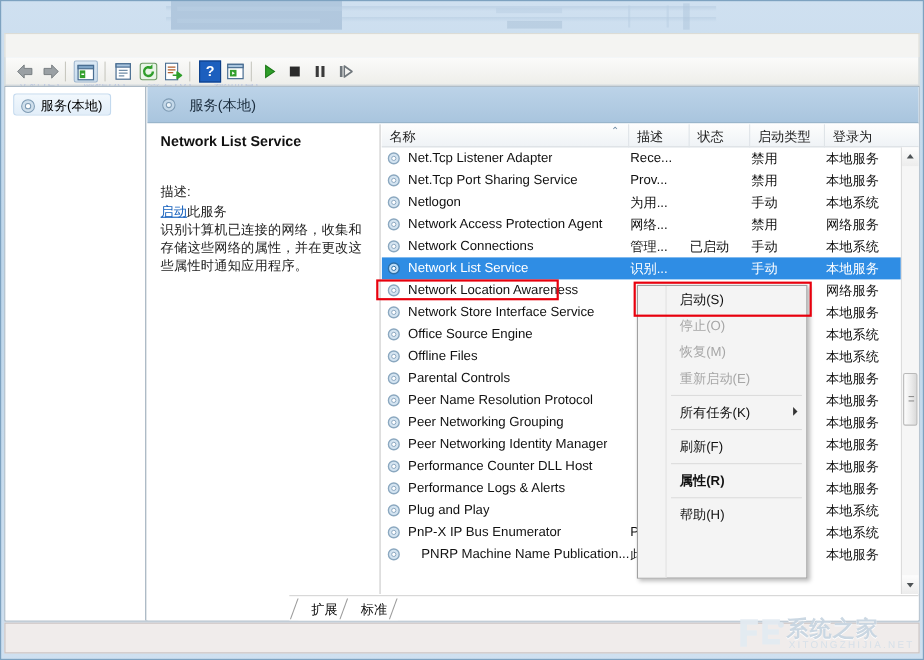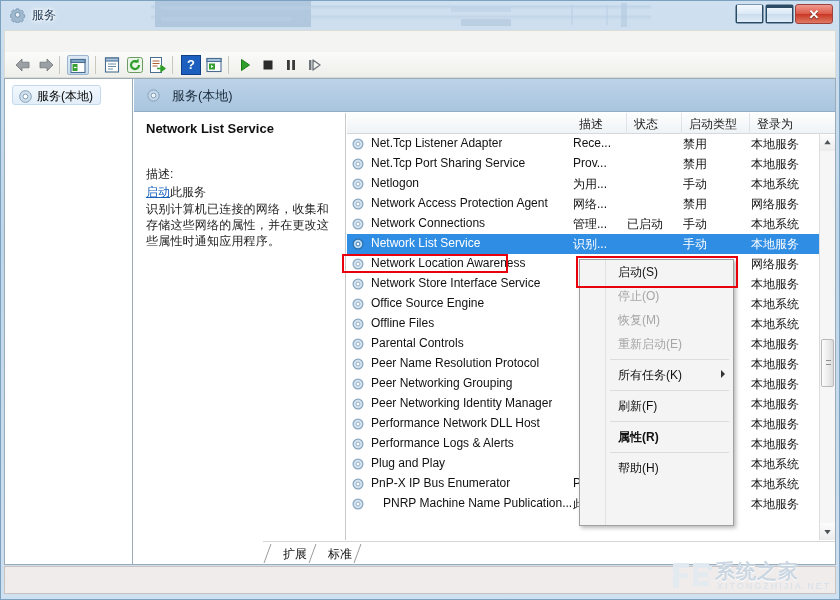--- a/index.html
+++ b/index.html
@@ -164,37 +164,20 @@
   <div id="glass-ghost">
     <i style="left:10px;top:5px;width:150px;height:4px;"></i>
     <i style="left:10px;top:16px;width:130px;height:4px;"></i>
     <i style="left:300px;top:6px;width:60px;height:5px;"></i>
     <i style="left:310px;top:18px;width:50px;height:7px;background:#5d7f9f;"></i>
     <i style="left:420px;top:4px;width:2px;height:20px;"></i>
     <i style="left:455px;top:4px;width:2px;height:20px;"></i>
     <i style="left:470px;top:2px;width:6px;height:24px;background:#6d90b2;"></i>
   </div>
 
-  <div id="titlebar">
-    <svg id="title-icon" viewBox="0 0 16 16">
-      <path d="M6.2 1.2h3.6l.4 1.9 1.5.6 1.6-1.1 2.5 2.5-1.1 1.6.6 1.5 1.9.4v3.6l-1.9.4-.6 1.5 1.1 1.6-2.5 2.5-1.6-1.1-1.5.6-.4 1.9H6.2l-.4-1.9-1.5-.6-1.6 1.1L.2 15.3l1.1-1.6-.6-1.5L-1.2 12V8.4l1.9-.4.6-1.5L.2 4.9 2.7 2.4l1.6 1.1 1.5-.6z" transform="scale(.78) translate(1.6,1.2)" fill="#9fb9cf" stroke="#6f8ca6" stroke-width=".8"></path>
-      <circle cx="7.6" cy="7.8" r="2.4" fill="#e8f1f8" stroke="#6f8ca6" stroke-width=".9"></circle>
-    </svg>
-    <div id="title-text">服务</div>
-
-    <div class="winbtn" id="btn-min">
-      <span class="gl-min"></span>
-    </div>
-    <div class="winbtn" id="btn-max">
-      <span class="gl-max"></span>
-    </div>
-    <div class="winbtn" id="btn-close">
-      <span class="gl-close">✕</span>
-    </div>
-  </div>
 
   <div id="menubar">
     <div class="menu-item">文件(F)</div>
     <div class="menu-item">操作(A)</div>
     <div class="menu-item">查看(V)</div>
     <div class="menu-item">帮助(H)</div>
   </div>
 
   <div id="toolbar">
 
@@ -291,20 +274,24 @@
 
       <div id="details">
         <div id="svc-title">Network List Service</div>
         <div id="desc-label">描述:</div>
         <div id="svc-action"><a>启动</a><span>此服务</span></div>
         <div id="desc-body">识别计算机已连接的网络，收集和存储这些网络的属性，并在更改这些属性时通知应用程序。</div>
       </div>
 
       <div id="listwrap">
         <div id="colhead">
+          <div class="col" style="left:0;width:225px">
+            <span>名称</span>
+            <span class="sortmark">⌃</span>
+          </div>
           <div class="col" style="left:225px;width:55px">
             <span>描述</span></div>
           <div class="col" style="left:280px;width:55px">
             <span>状态</span></div>
           <div class="col" style="left:335px;width:68px">
             <span>启动类型</span></div>
           <div class="col" style="left:403px;width:76px;border-right:none">
             <span>登录为</span></div>
         </div>
 
@@ -461,21 +448,21 @@
               <div class="cell" style="left: 226px; width: 52px;"></div>
               <div class="cell" style="left: 280px; width: 56px;"></div>
               <div class="cell" style="left: 336px; width: 66px;"></div>
               <div class="cell" style="left: 404px; width: 76px;">本地服务</div>
             </div>
             <div class="row">
               <svg class="gear" viewBox="0 0 16 16">
                 <circle cx="8" cy="8" r="5.6" fill="#d4e4f1" stroke="#8aa7bf" stroke-width="1.4"></circle>
                 <circle cx="8" cy="8" r="2.2" fill="#ffffff" stroke="#8aa7bf" stroke-width="1"></circle>
               </svg>
-              <div class="cell c-name" style="left: 24px;">Performance Network DLL Host</div>
+              <div class="cell c-name" style="left: 24px;">Performance Counter DLL Host</div>
               <div class="cell" style="left: 226px; width: 52px;"></div>
               <div class="cell" style="left: 280px; width: 56px;"></div>
               <div class="cell" style="left: 336px; width: 66px;"></div>
               <div class="cell" style="left: 404px; width: 76px;">本地服务</div>
             </div>
             <div class="row">
               <svg class="gear" viewBox="0 0 16 16">
                 <circle cx="8" cy="8" r="5.6" fill="#d4e4f1" stroke="#8aa7bf" stroke-width="1.4"></circle>
                 <circle cx="8" cy="8" r="2.2" fill="#ffffff" stroke="#8aa7bf" stroke-width="1"></circle>
               </svg>

